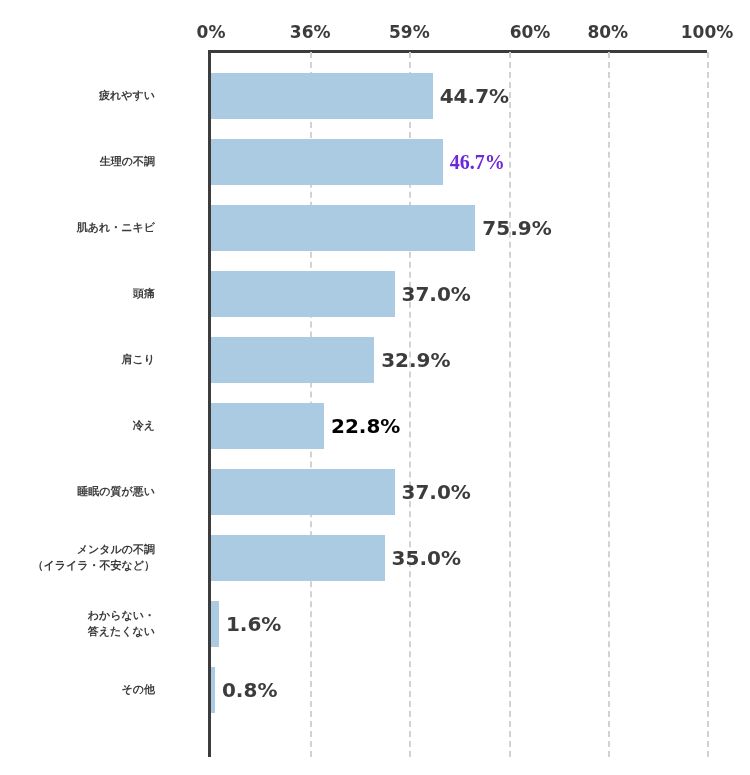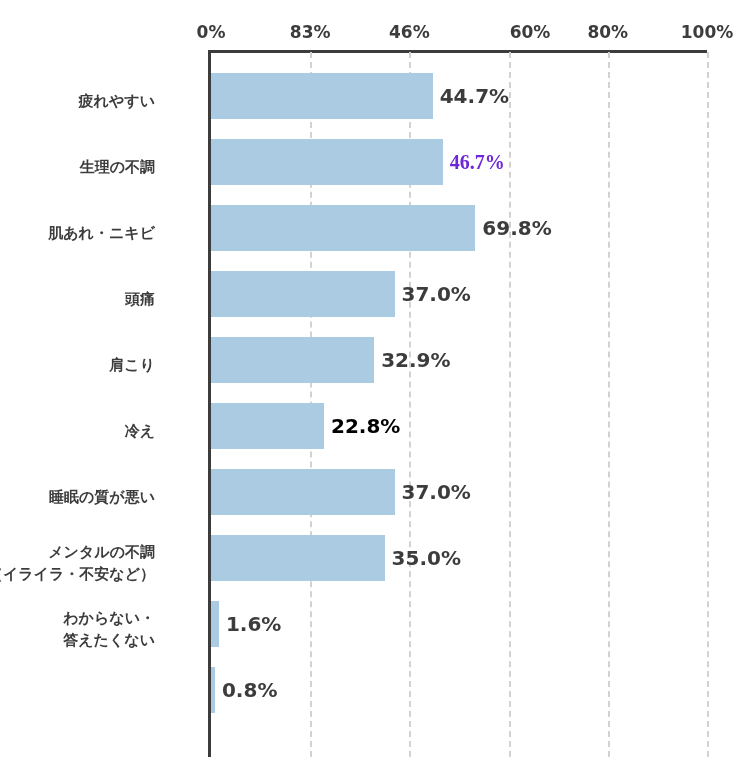--- a/index.html
+++ b/index.html
@@ -81,44 +81,44 @@
     line-height: 46px;
     font-size: 20px;
     font-weight: bold;
     color: #3c3c3c;
     white-space: nowrap;
     padding-left: 7px;
   }
   .row-label {
     position: absolute;
     right: 552px;      
-    top: 29px;
+    top: 23px;
     height: 46px;
     display: flex;
     flex-direction: column;
     justify-content: center;
     align-items: flex-end;
-    font-size: 15px;
+    font-size: 11px;
     font-weight: bold;
     color: #3c3c3c;
     line-height: 1.45;
     white-space: nowrap;
     text-align: right;
   }
   .row-label .ln { display: block; }
 </style>
 </head>
 <body>
 
 <div id="chart-root">
 
   <div id="x-axis-ticks">
       <div class="tick-label" style="left: 211px;">0%</div>
-      <div class="tick-label" style="left: 310.2px;">83%</div>
-      <div class="tick-label" style="left: 409.4px;">46%</div>
+      <div class="tick-label" style="left: 310.2px;">36%</div>
+      <div class="tick-label" style="left: 409.4px;">59%</div>
       <div class="tick-label" style="left: 530px;">60%</div>
       <div class="tick-label" style="left: 607.8px;">80%</div>
       <div class="tick-label" style="left: 707px;">100%</div>
     </div>
 
   <div id="plot-area">
     <div id="axis-top-line"></div>
     <div id="axis-left-line"></div>
     <div id="gridlines">
         <div class="gridline" style="left: 99.2px; border-left-color: rgb(210, 210, 210);"></div>
@@ -137,21 +137,21 @@
         </div>
         <div class="row" style="top: 66px;">
           <div class="bar" style="width: 231.632px; background: rgb(171, 203, 227);"></div>
           <div class="bar-value" style="left: 231.632px; color: #6d28d9; font-family: Liberation Serif, serif;">46.7%</div>
           <div class="row-label" style="color: rgb(60, 60, 60);">
             <span class="ln">生理の不調</span>
           </div>
         </div>
         <div class="row" style="top: 132px;">
           <div class="bar" style="width: 264.368px; background: rgb(171, 203, 227);"></div>
-          <div class="bar-value" style="left: 264.368px; color: rgb(60, 60, 60);">69.8%</div>
+          <div class="bar-value" style="left: 264.368px; color: rgb(60, 60, 60);">75.9%</div>
           <div class="row-label" style="color: rgb(60, 60, 60); text-align: center;">
             <span class="ln">肌あれ・ニキビ</span>
           </div>
         </div>
         <div class="row" style="top: 198px;">
           <div class="bar" style="width: 183.52px; background: rgb(171, 203, 227);"></div>
           <div class="bar-value" style="left: 183.52px; color: rgb(60, 60, 60);">37.0%</div>
           <div class="row-label" style="color: rgb(60, 60, 60);">
             <span class="ln">頭痛</span>
           </div>
@@ -189,17 +189,20 @@
           <div class="bar" style="width: 7.936px; background: rgb(171, 203, 227);"></div>
           <div class="bar-value" style="left: 7.936px; color: rgb(60, 60, 60);">1.6%</div>
           <div class="row-label" style="color: rgb(60, 60, 60);">
             <span class="ln">わからない・</span>
             <span class="ln">答えたくない</span>
           </div>
         </div>
         <div class="row" style="top: 594px;">
           <div class="bar" style="width: 3.968px; background: rgb(171, 203, 227);"></div>
           <div class="bar-value" style="left: 3.968px; color: rgb(60, 60, 60);">0.8%</div>
+          <div class="row-label" style="color: rgb(60, 60, 60);">
+            <span class="ln">その他</span>
+          </div>
         </div>
       </div>
   </div>
 
 </div>
 
 </body></html>

